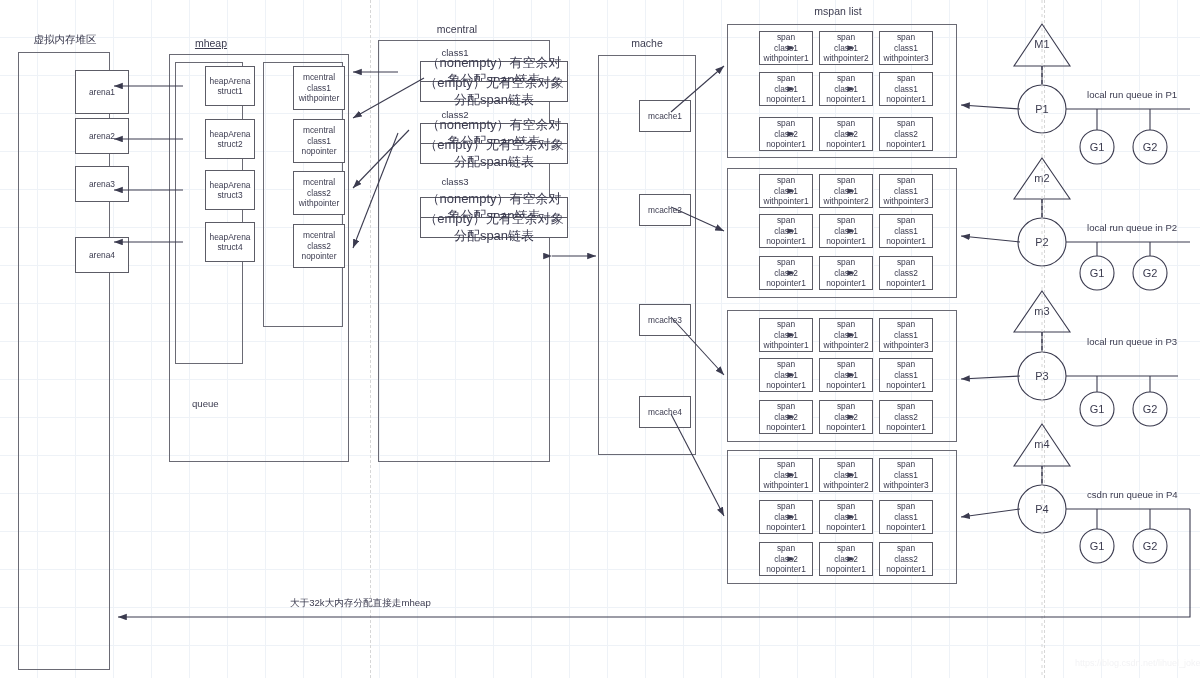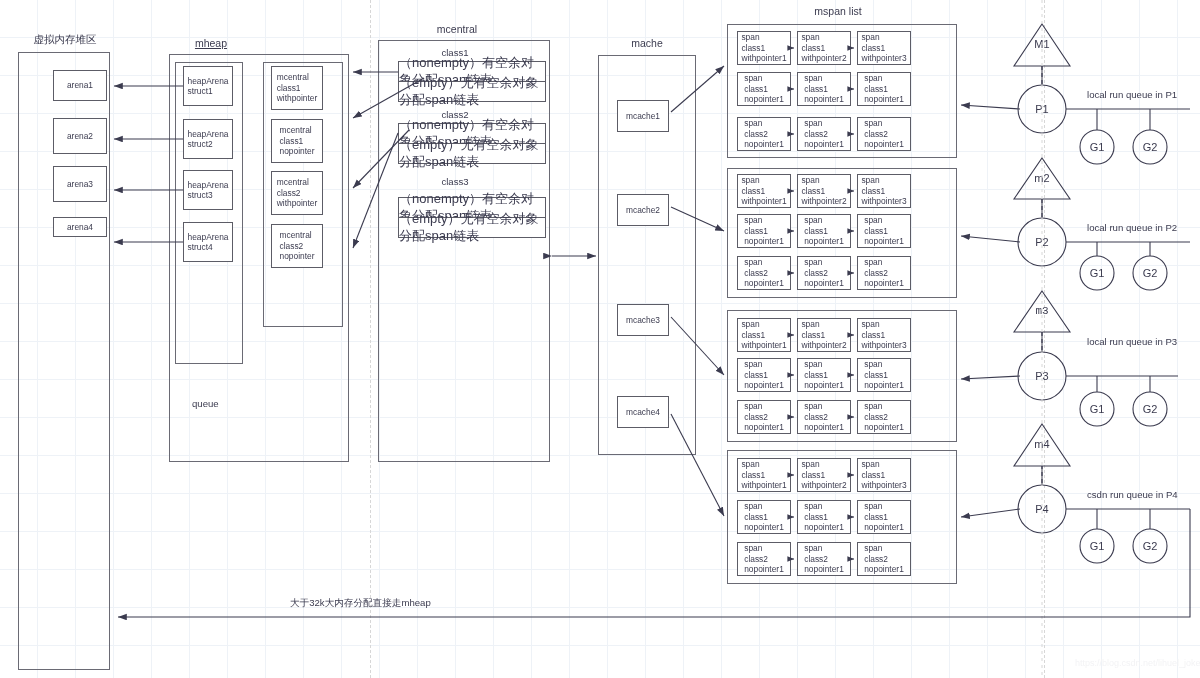--- a/index.html
+++ b/index.html
@@ -37,25 +37,26 @@
     background: transparent;
   }
   .cell {
     position: absolute;
     box-sizing: border-box;
     border: 1.2px solid #5c5c66;
     background: #ffffff;
     display: flex;
     align-items: center;
     justify-content: center;
-    text-align: left;
+    text-align: center;
     line-height: 1.25;
     font-size: 8.4px;
     white-space: pre-line;
     color: #3b3b4f;
+    margin-left: 22px;
   }
   .cell.wide {
     font-size: 13px;
   }
   .caption {
     position: absolute;
     font-size: 10.5px;
     color: #3b3b4f;
     white-space: nowrap;
   }
@@ -100,24 +101,24 @@
 </head>
 <body>
 
 <div id="canvas">
 
   <div class="pagebreak-v" style="left:370px"></div>
   <div class="pagebreak-v" style="left:1044px"></div>
 
   <div class="caption c" style="left:65px; top:33px;">虚拟内存堆区</div>
   <div class="group" style="left:18px; top:52px; width:92px; height:618px;"></div>
-  <div class="cell" style="left:53px; top:70px; width:54px; height:31px;">arena1</div>
+  <div class="cell" style="left:53px; top:70px; width:54px; height:44px;">arena1</div>
   <div class="cell" style="left:53px; top:118px; width:54px; height:36px;">arena2</div>
   <div class="cell" style="left:53px; top:166px; width:54px; height:36px;">arena3</div>
-  <div class="cell" style="left:53px; top:217px; width:54px; height:20px;">arena4</div>
+  <div class="cell" style="left:53px; top:237px; width:54px; height:36px;">arena4</div>
 
   <div class="caption c" style="left:211px; top:37px;text-decoration:underline;">mheap</div>
   <div class="group" style="left:169px; top:54px; width:180px; height:408px;"></div>
 
   <div class="group" style="left:175px; top:62px; width:68px; height:302px;"></div>
   <div class="cell" style="left:183px; top:66px; width:50px; height:40px;">heapArena
 struct1</div>
   <div class="cell" style="left:183px; top:119px; width:50px; height:40px;">heapArena
 struct2</div>
   <div class="cell" style="left:183px; top:170px; width:50px; height:40px;">heapArena
@@ -275,21 +276,21 @@
 nopointer1</div>
   <div class="cell" style="left:797px; top:542px; width:54px; height:34px;">span
 class2
 nopointer1</div>
   <div class="cell" style="left:857px; top:542px; width:54px; height:34px;">span
 class2
 nopointer1</div>
 
   <div class="mpg-text" style="left:1042px; top:44px;">M1</div>
   <div class="mpg-text" style="left:1042px; top:178px;">m2</div>
-  <div class="mpg-text" style="left:1042px; top:311px;font-family:Liberation Mono, monospace;">m3</div>
+  <div class="mpg-text" style="left:1042px; top:311px;">m3</div>
   <div class="mpg-text" style="left:1042px; top:444px;">m4</div>
 
   <div class="mpg-text" style="left:1042px; top:109px;">P1</div>
   <div class="mpg-text" style="left:1042px; top:242px;">P2</div>
   <div class="mpg-text" style="left:1042px; top:376px;">P3</div>
   <div class="mpg-text" style="left:1042px; top:509px;">P4</div>
 
   <div class="small-label" style="left:1087px; top:89px;">local run queue in P1</div>
   <div class="small-label" style="left:1087px; top:222px;">local run queue in P2</div>
   <div class="small-label" style="left:1087px; top:336px;">local run queue in P3</div>

